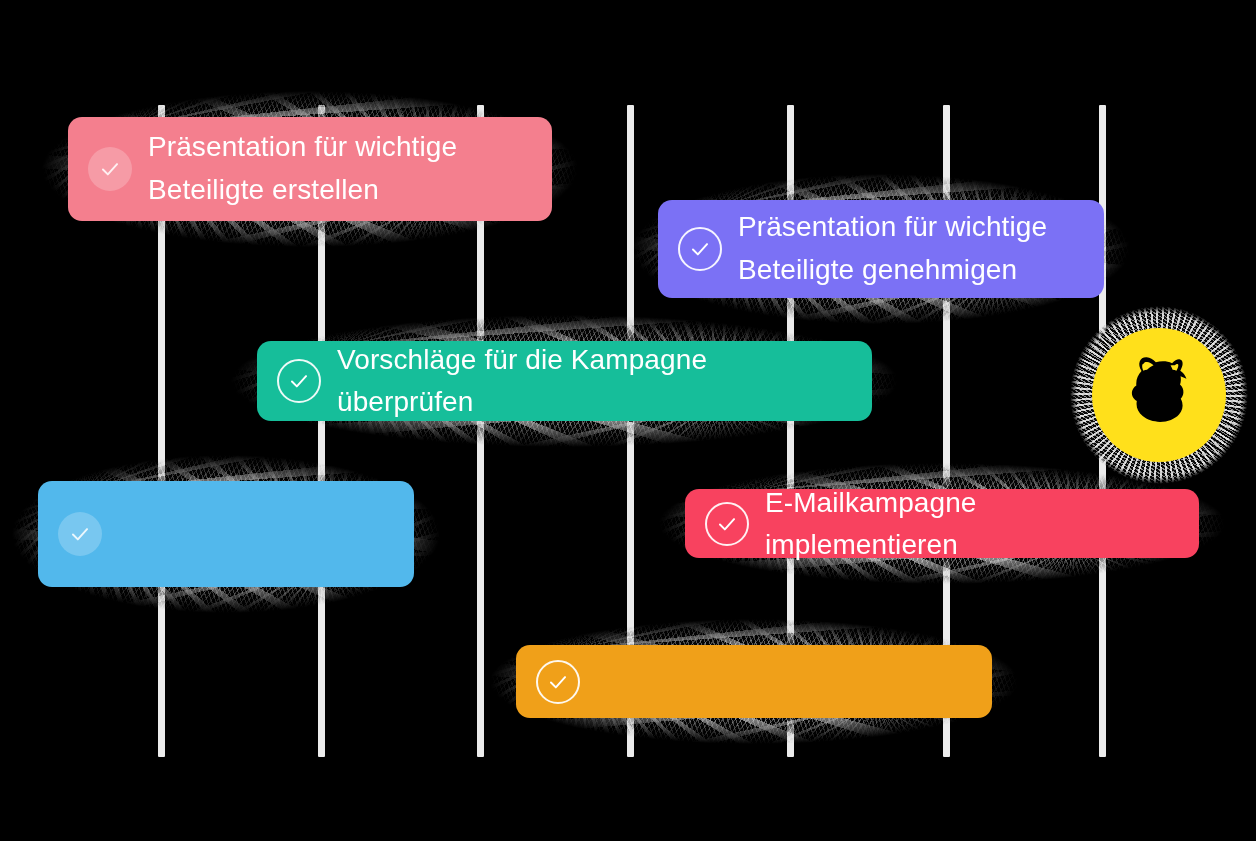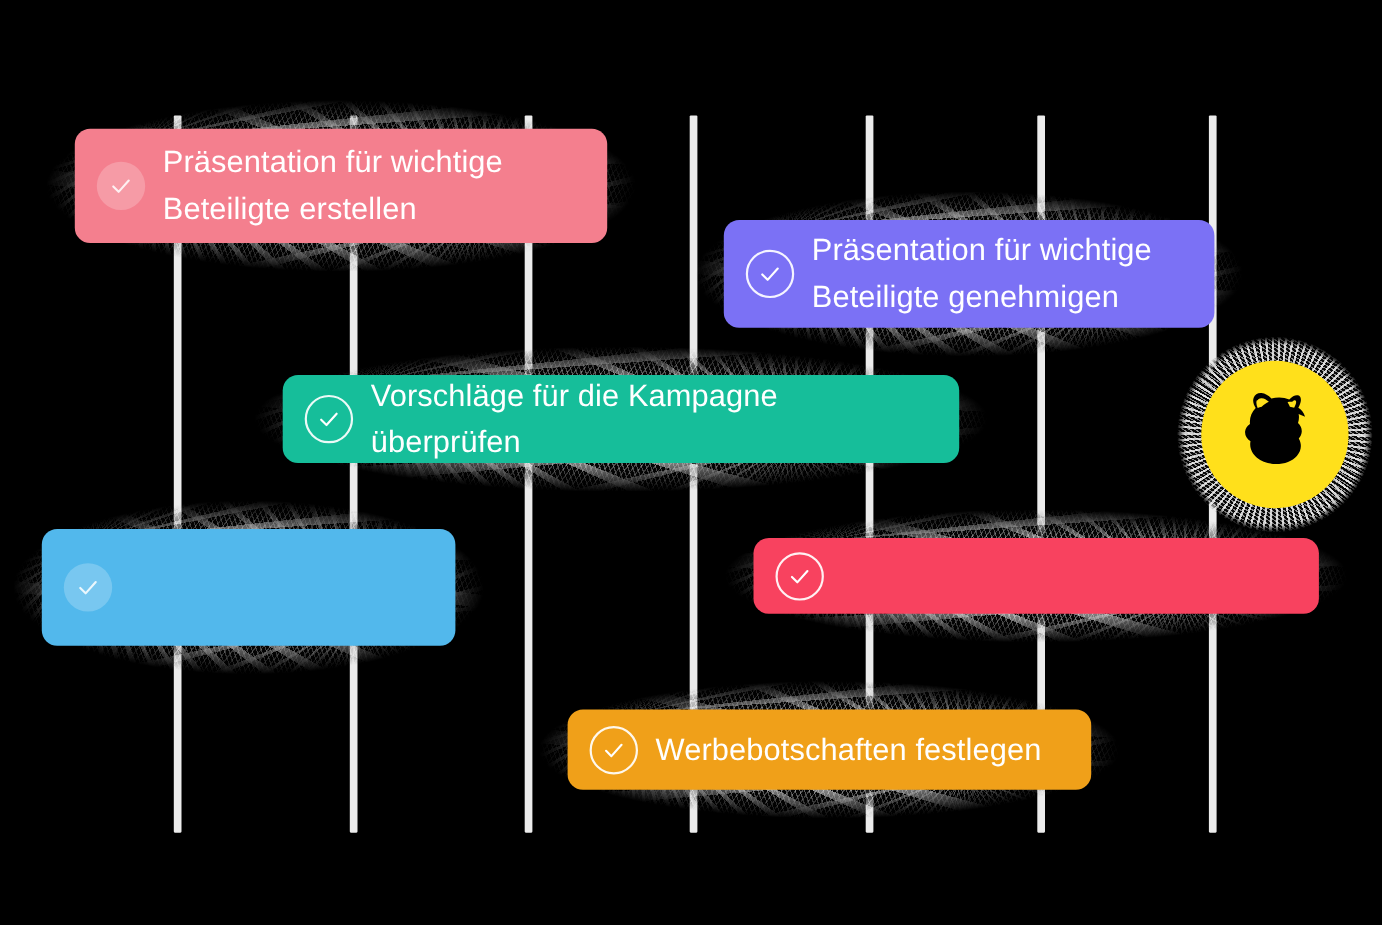--- a/index.html
+++ b/index.html
@@ -169,28 +169,28 @@
   <polyline points="5.5,12.5 10,17 18.5,7.5"></polyline>
           </svg>
         </span>
       </div>
       <div class="card" style="left: 685px; top: 489px; width: 514px; height: 69px; background: rgb(248, 66, 95);">
         <span class="check outline">
           <svg viewBox="0 0 24 24" width="26" height="26" fill="none" stroke="#ffffff" stroke-width="1.8" stroke-linecap="round" stroke-linejoin="round">
   <polyline points="5.5,12.5 10,17 18.5,7.5"></polyline>
           </svg>
         </span>
+        <span class="label">E-Mailkampagne implementieren</span>
       </div>
       <div class="card" style="left: 516px; top: 645px; width: 476px; height: 73px; background: rgb(240, 160, 25);">
         <span class="check outline">
           <svg viewBox="0 0 24 24" width="26" height="26" fill="none" stroke="#ffffff" stroke-width="1.8" stroke-linecap="round" stroke-linejoin="round">
   <polyline points="5.5,12.5 10,17 18.5,7.5"></polyline>
           </svg>
         </span>
-        <span class="label">Werbebotschaften festlegen</span>
       </div>
     </div>
 
   <div class="badge-halo" id="badge-halo" style="left: 1070px; top: 306px; width: 178px; height: 178px;"></div>
   <div class="badge" id="mailchimp-badge" style="left: 1092px; top: 328px; width: 134px; height: 134px; background: rgb(255, 224, 27);">
     <svg id="freddie" viewBox="0 0 100 100" width="96" height="96" aria-hidden="true">
       <g fill="#000000">
         <path d="M78.6 33.1c-1.3-3.9-3.6-6.8-6.4-8.4 1.4-2.6 2.3-5.1 2.4-6.9.2-2.6-.8-4.4-2.7-4.9-2.4-.6-5.4.9-8.3 3.9-2.9-1.2-6.1-1.9-9.5-1.9-2.6 0-5.1.4-7.4 1.1-2.8-3-6.2-4.9-9.4-5.2-3.5-.3-6.3 1.3-7.4 4.3-1.1 2.9-.3 6.5 1.9 9.8-3.4 3.5-5.5 8-5.5 13 0 .7 0 1.4.1 2.1-2.6 1.6-4.3 4.1-4.6 6.9-.4 3.8 1.6 7.4 5.1 9.4-.2 1-.3 2-.3 3 0 4.8 2.3 9.3 6.4 12.7 4.6 3.8 11.1 6 18.1 6 8.2 0 15.4-2.9 19.7-7.7 3.3-3.7 4.5-8.2 3.4-12.6-.3-1.3-.9-2.6-1.6-3.8 1.6-1.7 2.6-3.9 2.8-6.2.3-3.3-1-6.4-3.5-8.6.9-2.6 1.1-5.3.7-7.9-.1-.2-.1-.5-.2-.7zm-12.2-14c1.3-1.2 2.4-1.6 3-1.4.5.1.8.7.7 1.8-.1 1.3-.8 3.2-1.9 5.2-1.3-.4-2.6-.7-4-.9-.6-1.6-1.3-3.1-2.2-4.4.8-.2 1.6-.3 2.4-.3h2zM33.9 17.4c.5-1.3 1.8-2 3.7-1.8 2.2.2 4.6 1.4 6.7 3.4-2.6 1.2-4.9 2.8-6.8 4.8-1.3.2-2.6.5-3.8 1-1.2-2.5-1.6-5.1-.9-6.9.4-.2.7-.4 1.1-.5z"></path>
         <ellipse cx="44" cy="47" rx="3.2" ry="4.2"></ellipse>
         <ellipse cx="62" cy="47" rx="3.2" ry="4.2"></ellipse>

